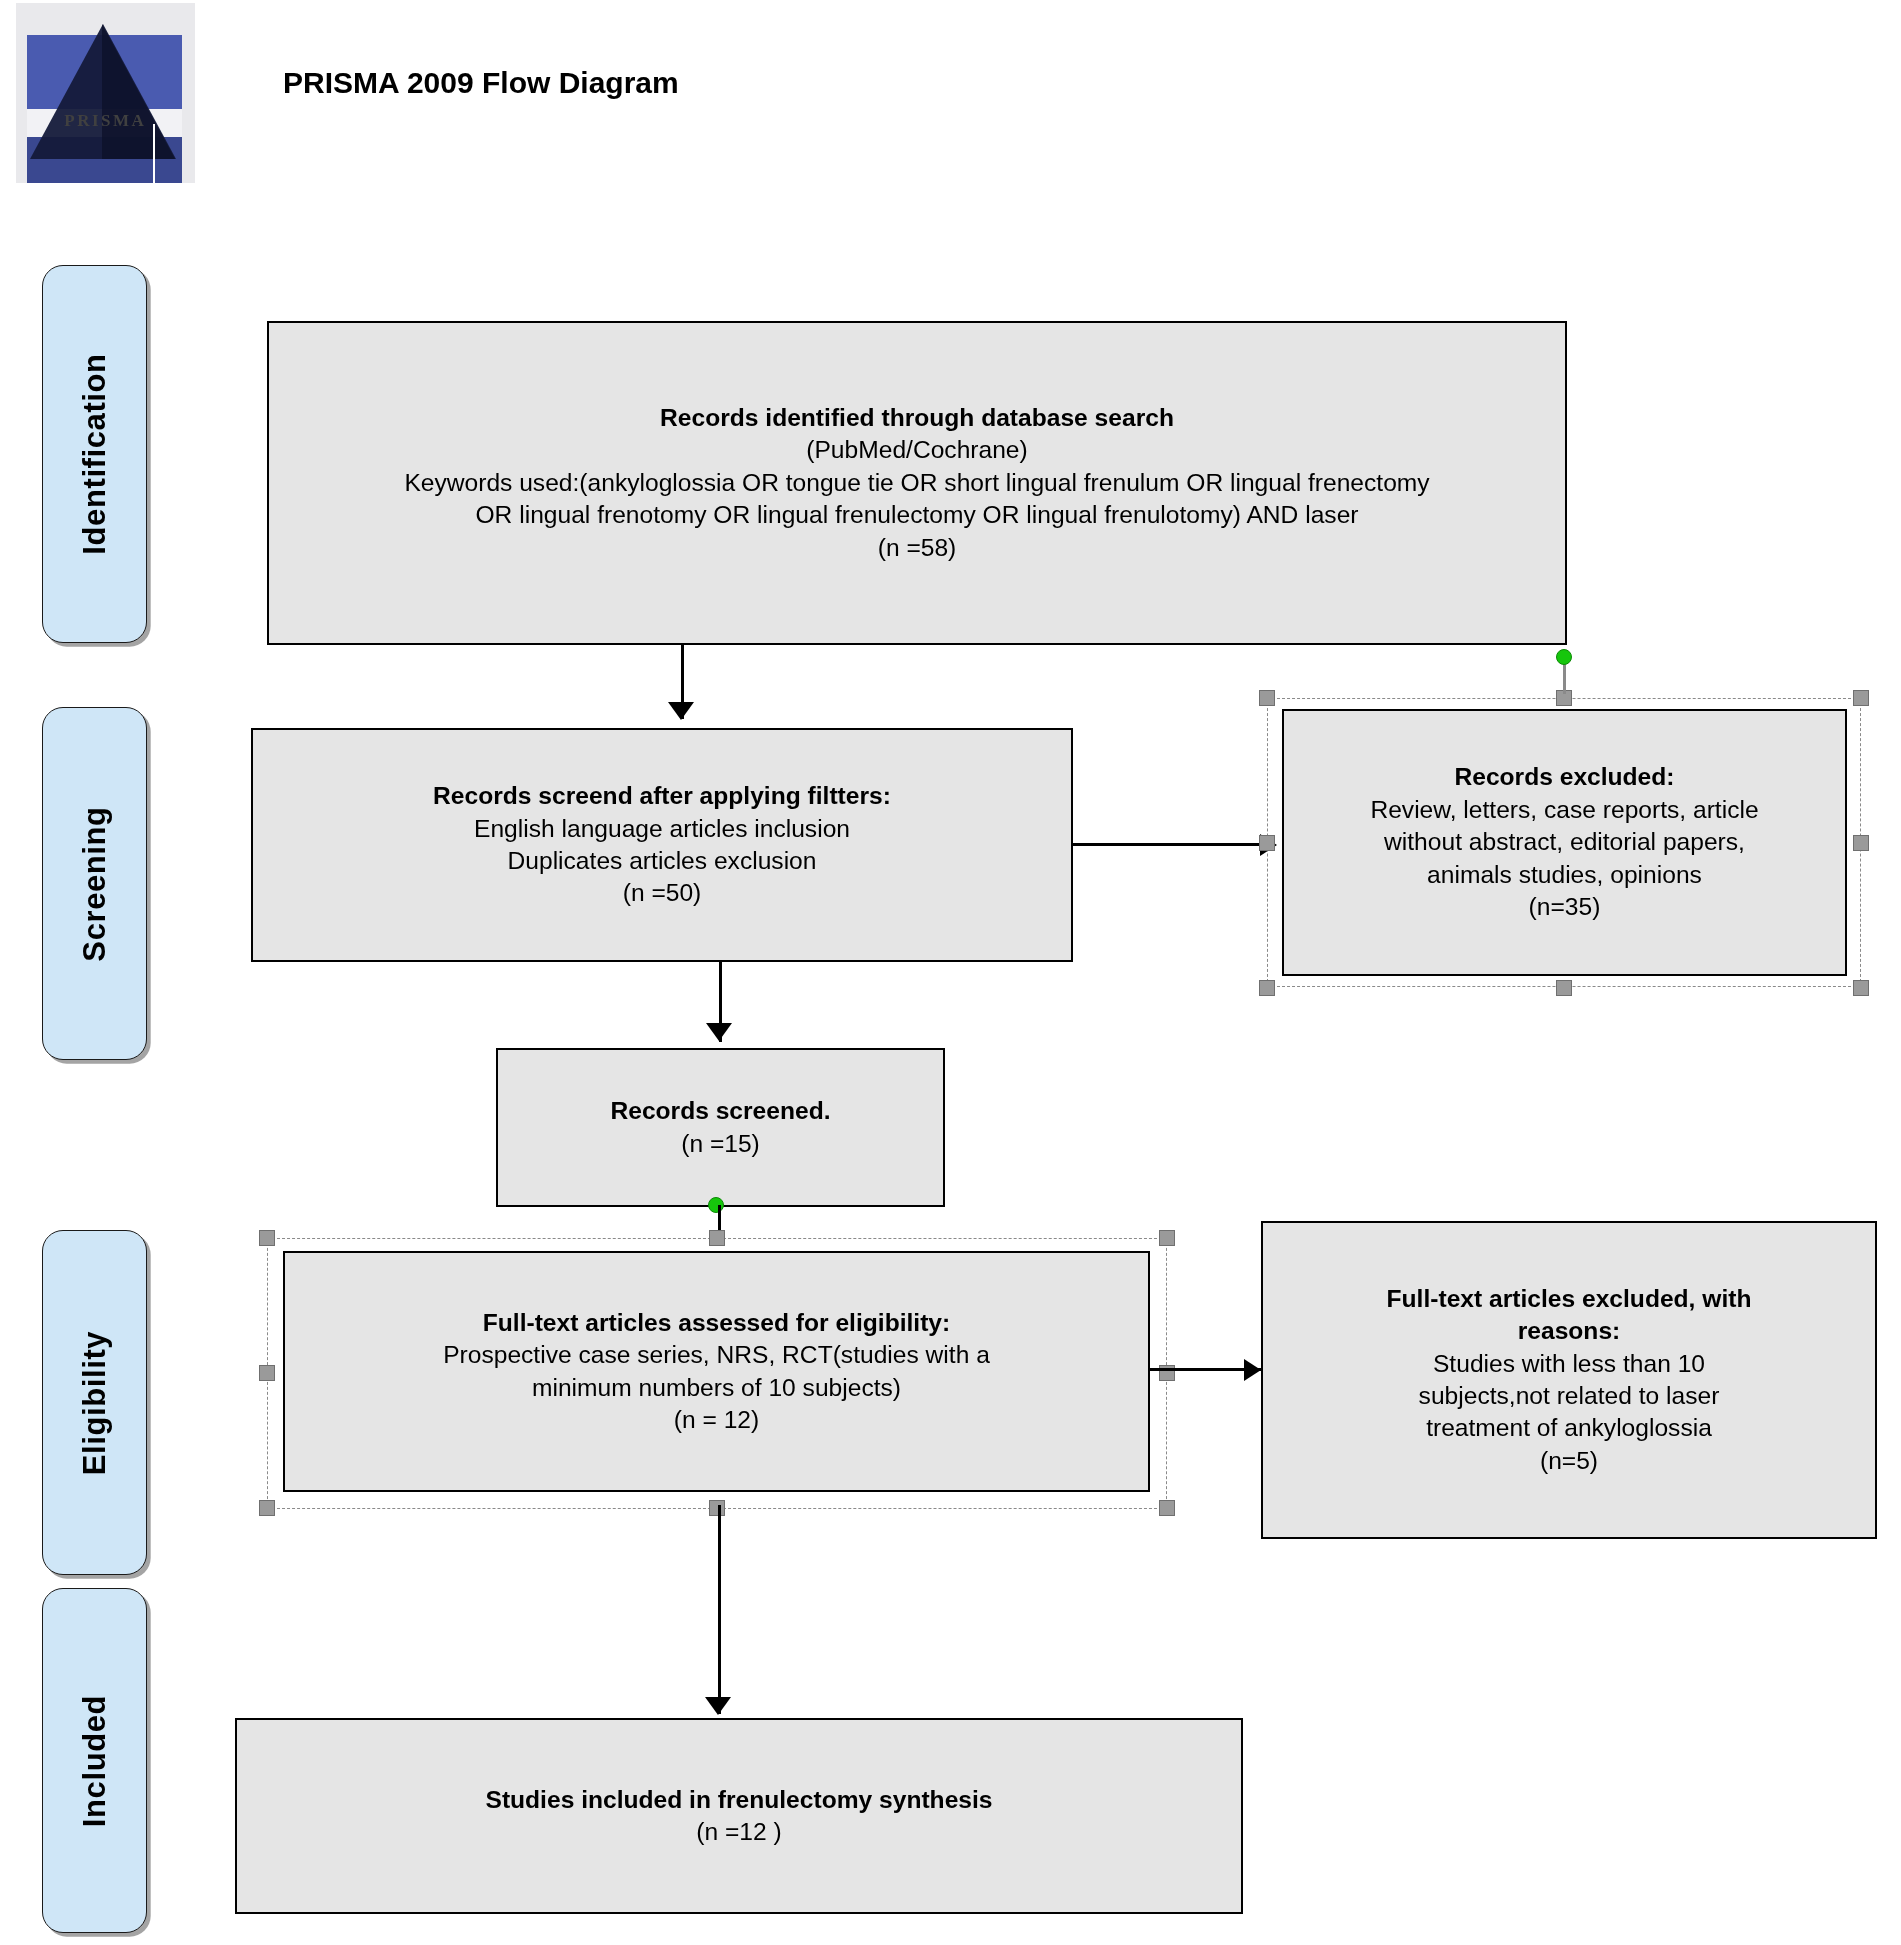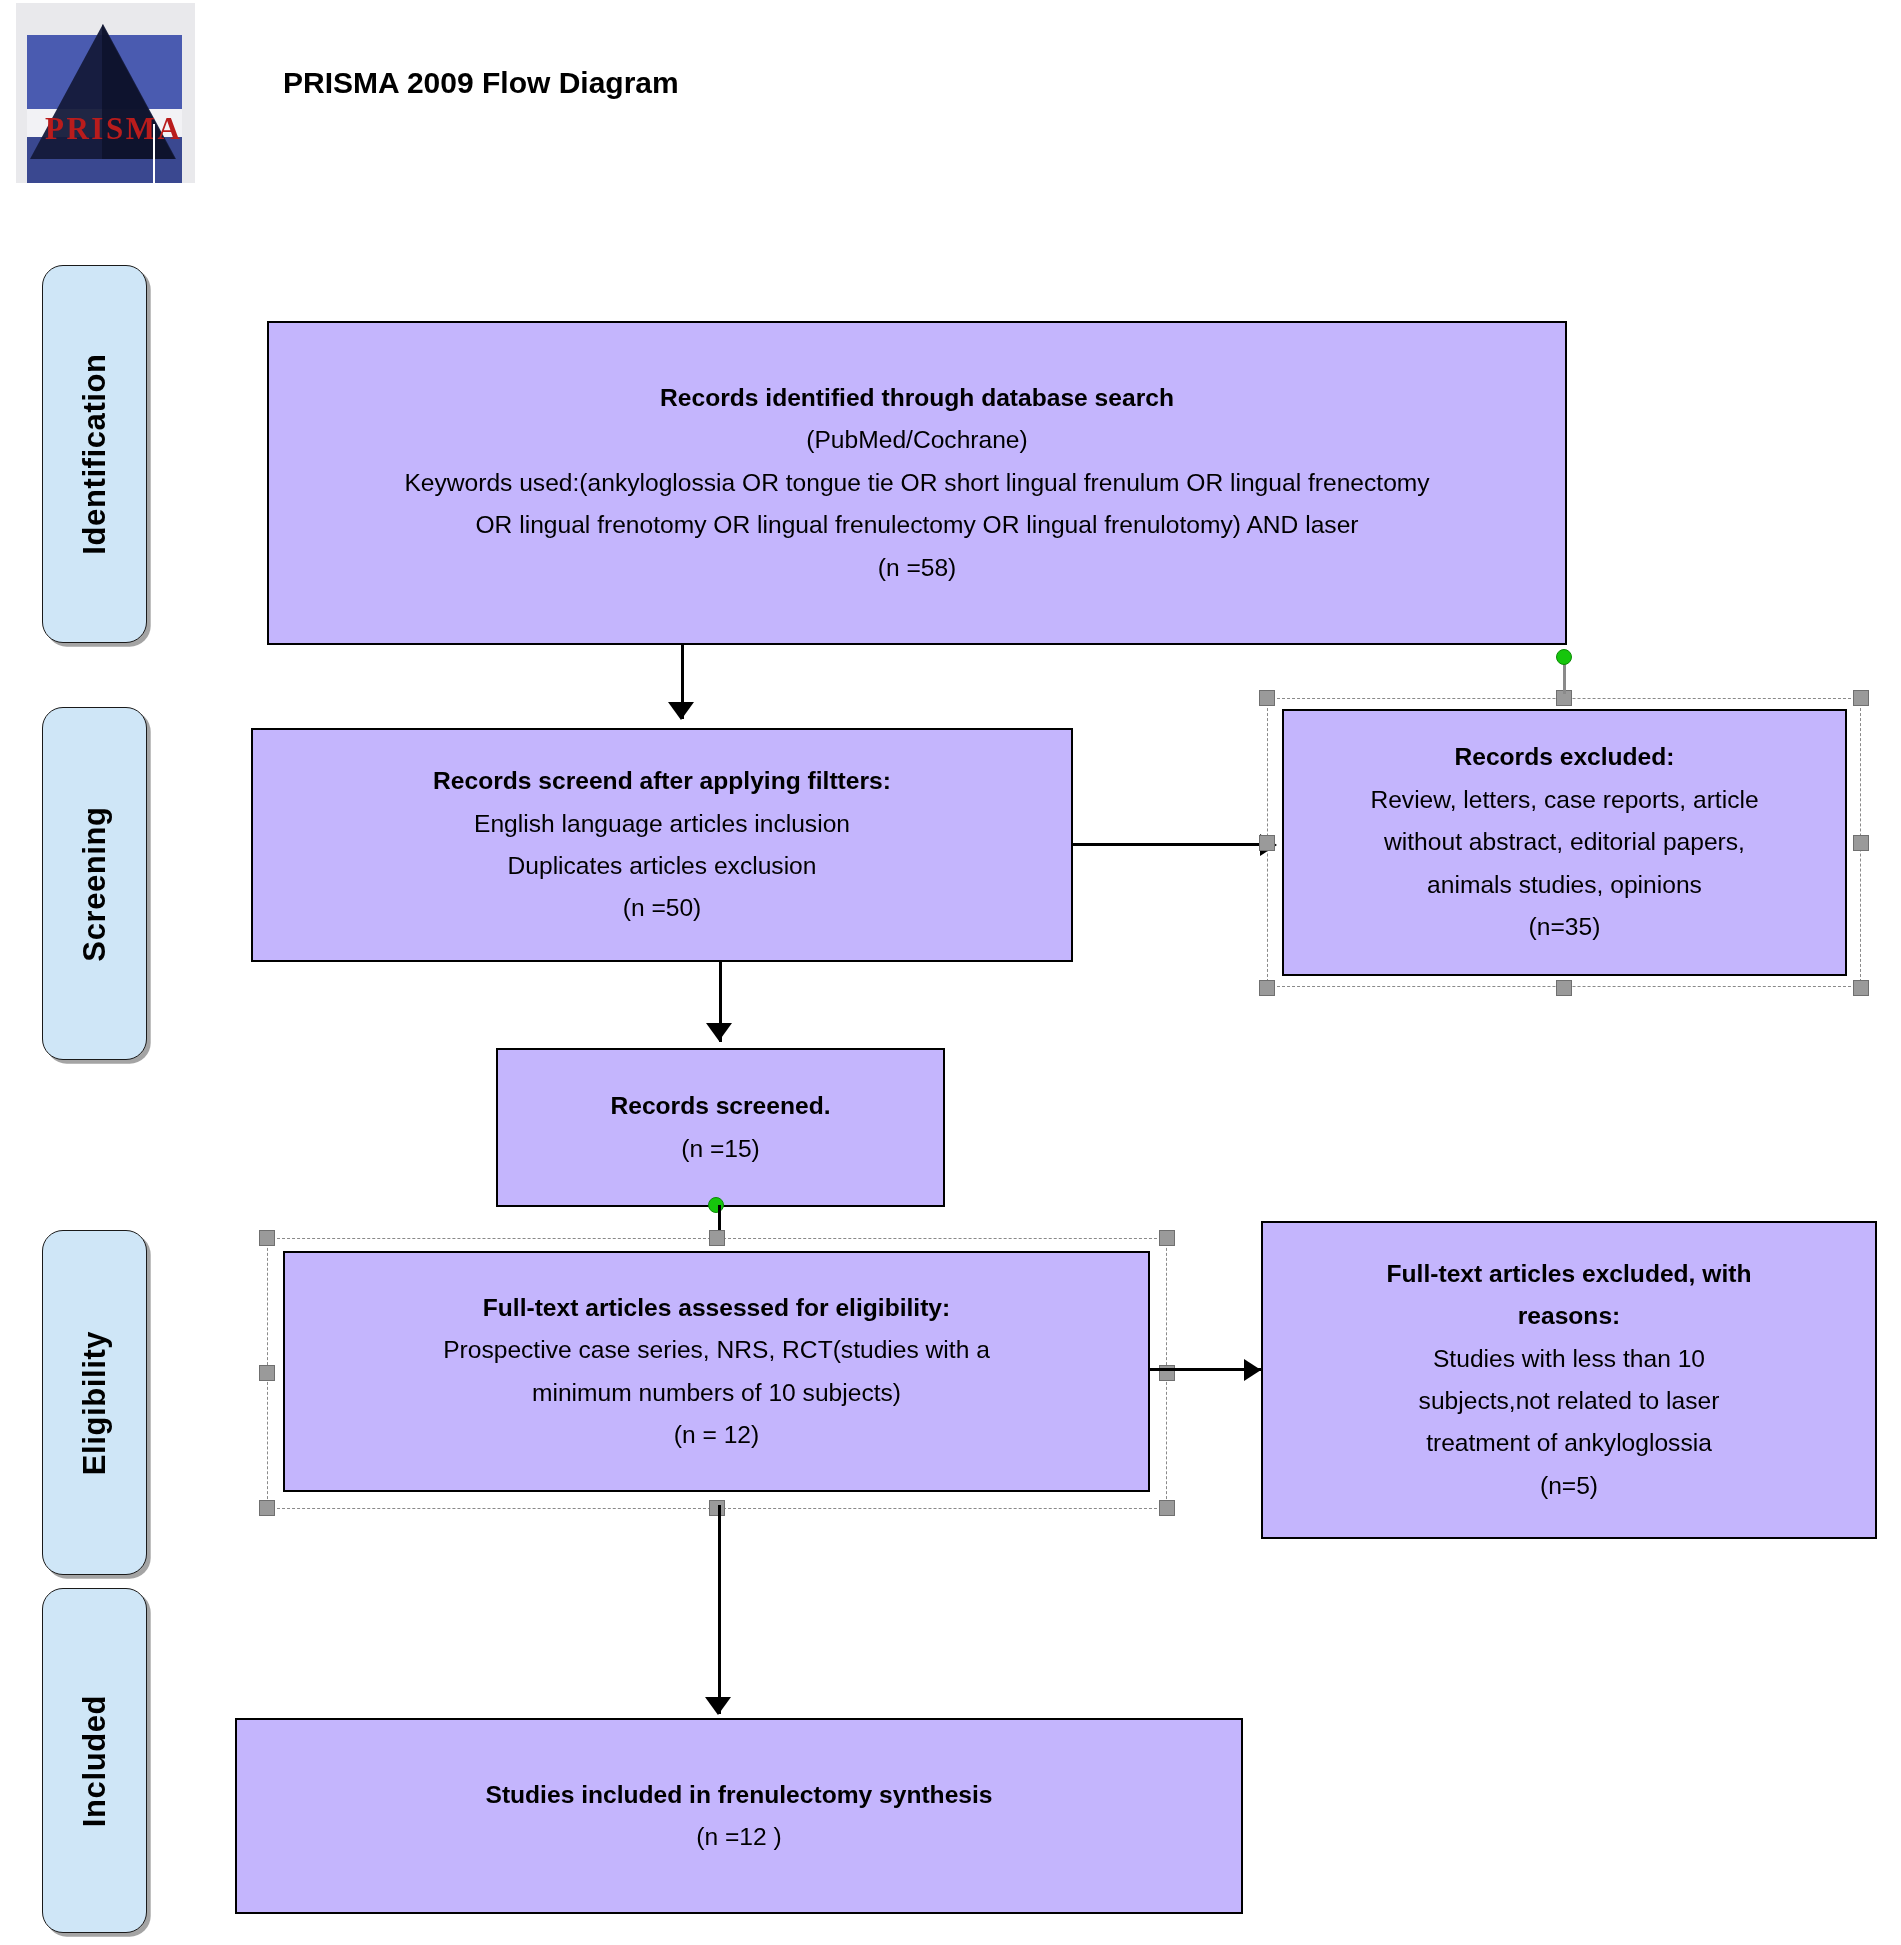--- a/index.html
+++ b/index.html
@@ -61,25 +61,25 @@
     width: 0; height: 0;
     border-left: 0 solid transparent;
     border-right: 73px solid transparent;
     border-bottom: 135px solid #0c1028;
     opacity: 0.75;
   }
   #prisma-logo .logo-word {
     position: absolute;
     left: 12.3px; top: 108px;
     width: 154px;
-    text-align: right;
-    font-size: 31px;
+    text-align: center;
+    font-size: 17px;
     font-weight: bold;
     letter-spacing: 2.5px;
-    color: #b91c1c;
+    color: #404040;
     font-family: "Liberation Serif", serif;
     z-index: 5;
   }
   #prisma-logo .tick {
     position: absolute;
     left: 137px; top: 121px;
     width: 1.8px; height: 59px;
     background: #ffffff;
     z-index: 6;
   }
@@ -113,30 +113,29 @@
     white-space: nowrap;
     font-size: 31px;
     font-weight: bold;
     color: #000000;
     letter-spacing: 0.6px;
   }
 
   
   .flow-box {
     position: absolute;
-    background: #c4b5fd;
+    background: #e5e5e5;
     border: 2.5px solid #000000;
     box-sizing: border-box;
     display: flex;
     flex-direction: column;
     align-items: center;
     justify-content: center;
     text-align: center;
     color: #000000;
-    gap: 10px;
   }
   .flow-box .line {
     display: block;
     line-height: 1.32;
     font-size: 24.6px;
     padding: 0 16px;
   }
   .flow-box .line.bold {
     font-weight: bold;
   }

